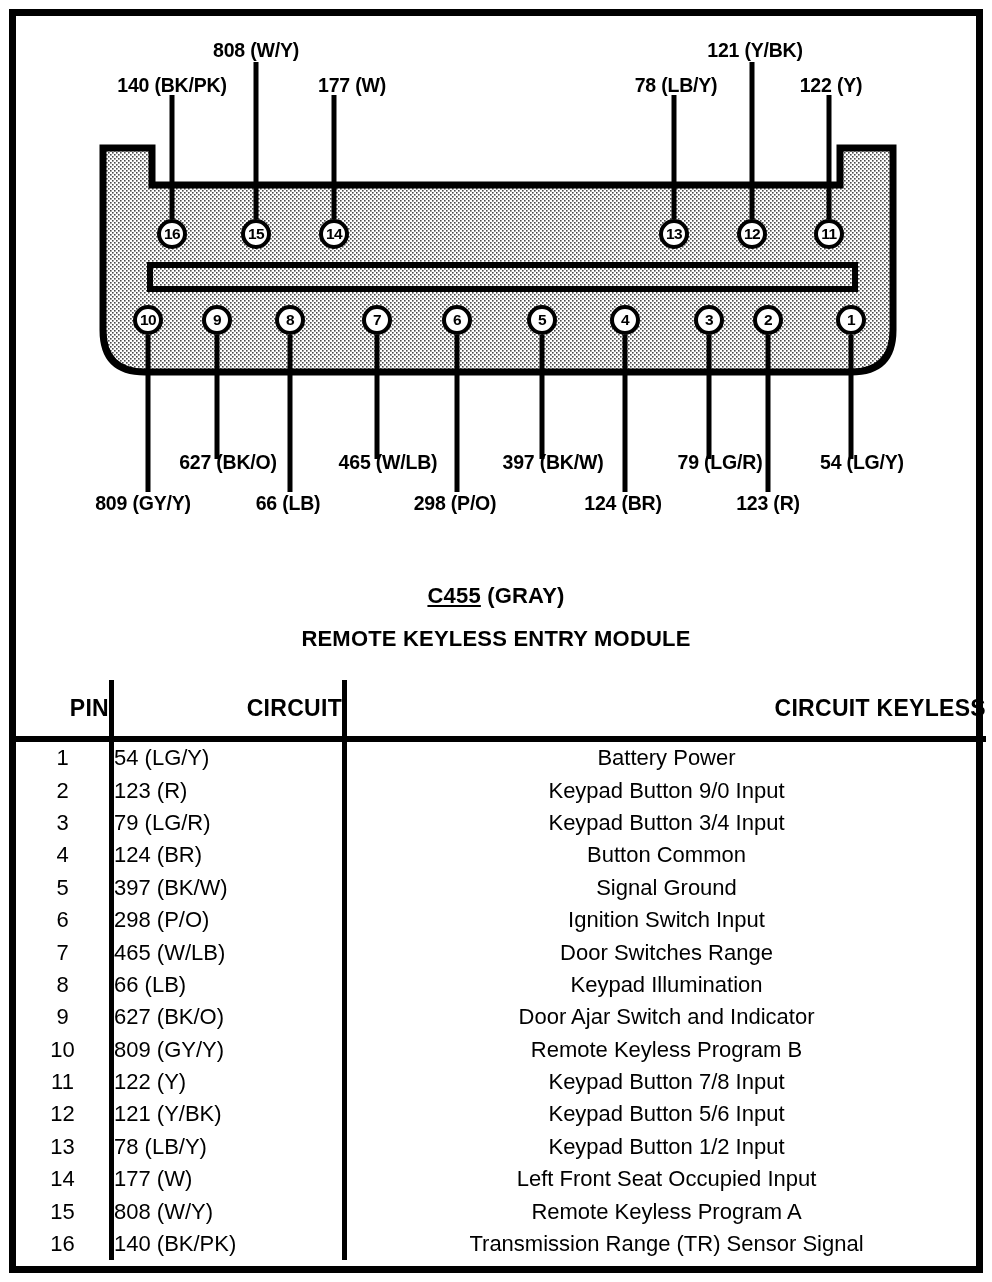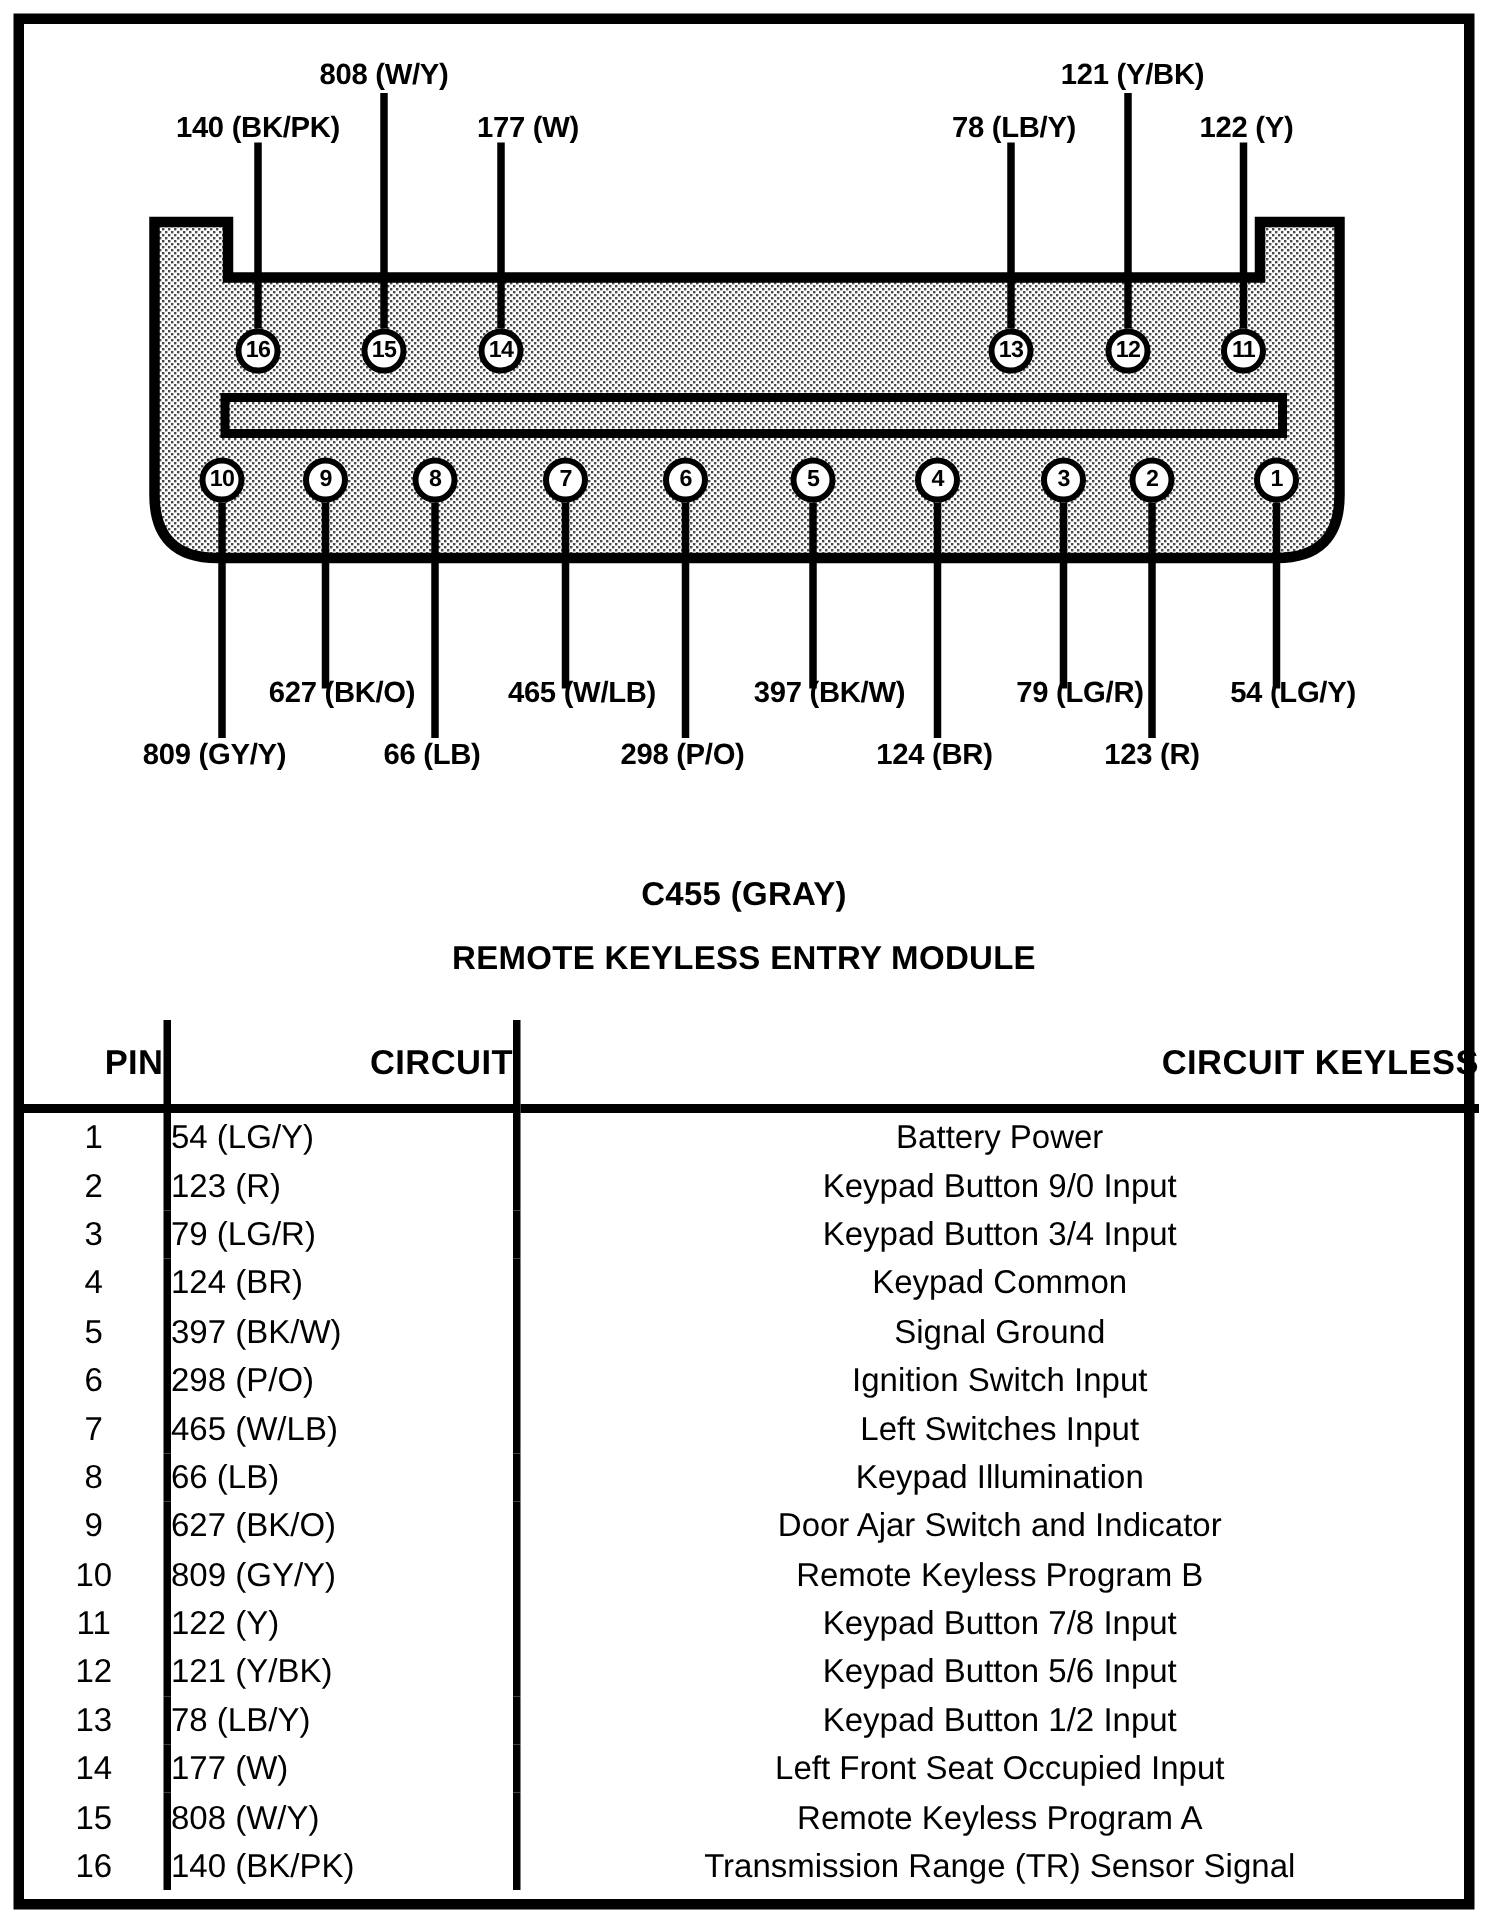--- a/index.html
+++ b/index.html
@@ -73,20 +73,21 @@
     width: 992px;
     text-align: center;
   }
   #caption .line1 {
     font-size: 22px;
     font-weight: bold;
     letter-spacing: 0.2px;
     margin-bottom: 17px;
   }
   #caption .line1 .conn-id {
+    text-decoration: underline;
     text-underline-offset: 2px;
   }
   #caption .line2 {
     font-size: 22px;
     font-weight: bold;
     letter-spacing: 0.2px;
   }
 
   
   #pin-table-wrap {
@@ -251,36 +252,36 @@
             <td class="col-func">Keypad Button 9/0 Input</td>
           </tr>
           <tr>
             <td class="col-pin vrule-1">3</td>
             <td class="col-circ vrule-2">79 (LG/R)</td>
             <td class="col-func">Keypad Button 3/4 Input</td>
           </tr>
           <tr>
             <td class="col-pin vrule-1">4</td>
             <td class="col-circ vrule-2">124 (BR)</td>
-            <td class="col-func">Keypad Common</td>
+            <td class="col-func">Button Common</td>
           </tr>
           <tr>
             <td class="col-pin vrule-1">5</td>
             <td class="col-circ vrule-2">397 (BK/W)</td>
             <td class="col-func">Signal Ground</td>
           </tr>
           <tr>
             <td class="col-pin vrule-1">6</td>
             <td class="col-circ vrule-2">298 (P/O)</td>
             <td class="col-func">Ignition Switch Input</td>
           </tr>
           <tr>
             <td class="col-pin vrule-1">7</td>
             <td class="col-circ vrule-2">465 (W/LB)</td>
-            <td class="col-func">Left Switches Input</td>
+            <td class="col-func">Door Switches Range</td>
           </tr>
           <tr>
             <td class="col-pin vrule-1">8</td>
             <td class="col-circ vrule-2">66 (LB)</td>
             <td class="col-func">Keypad Illumination</td>
           </tr>
           <tr>
             <td class="col-pin vrule-1">9</td>
             <td class="col-circ vrule-2">627 (BK/O)</td>
             <td class="col-func">Door Ajar Switch and Indicator</td>

